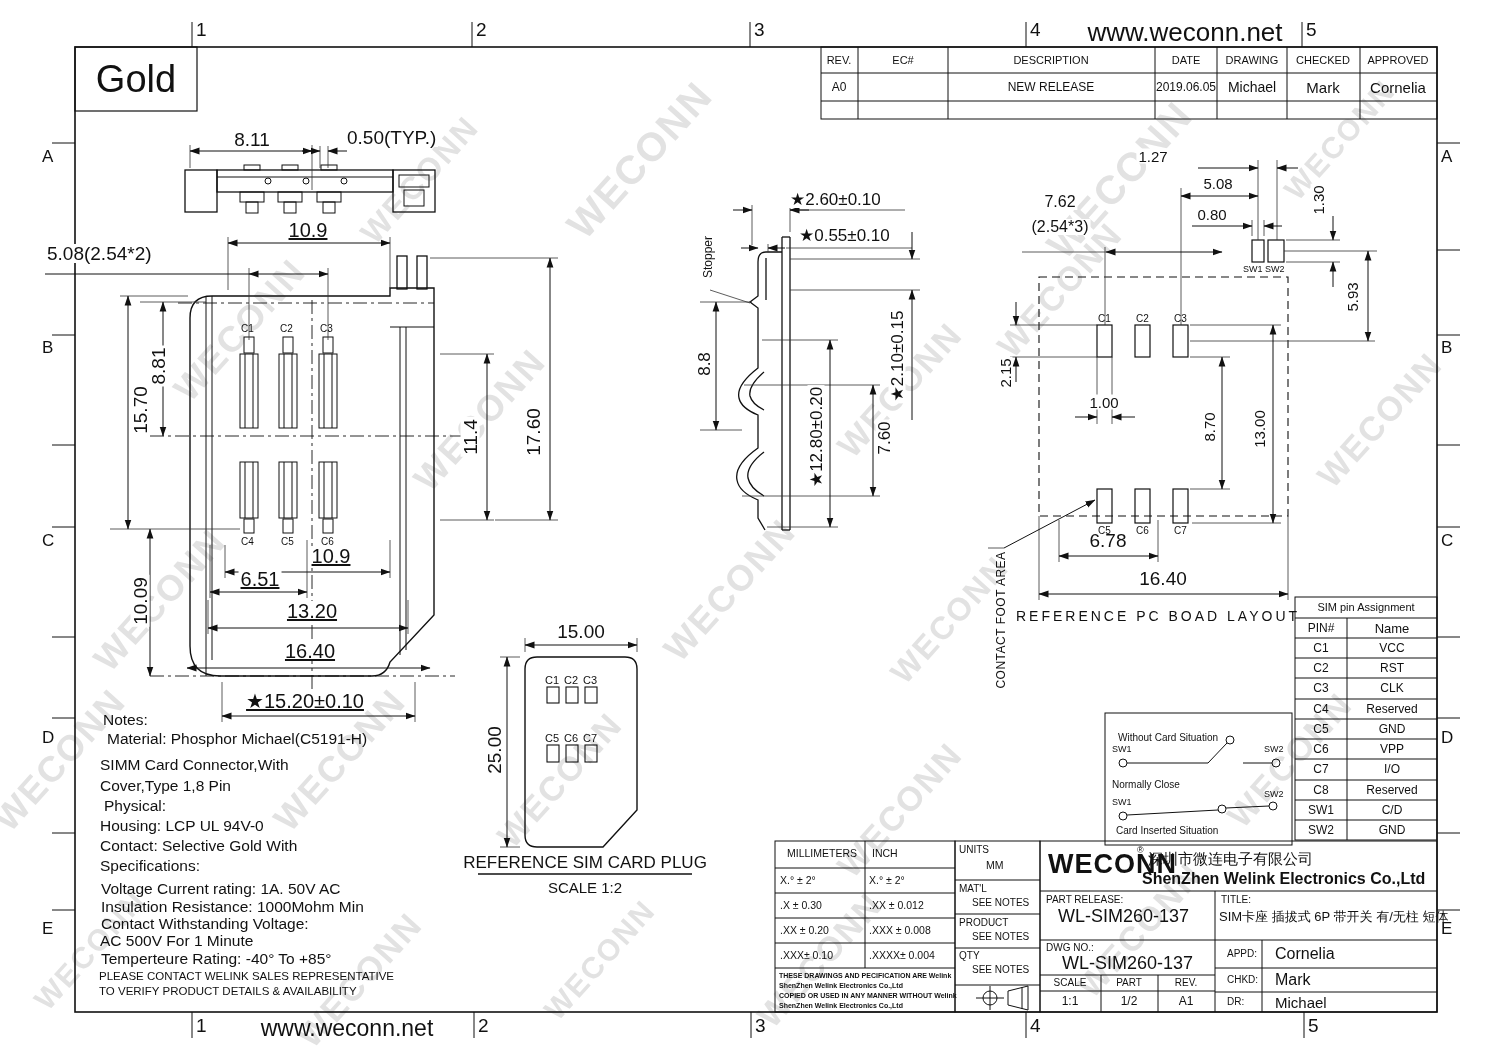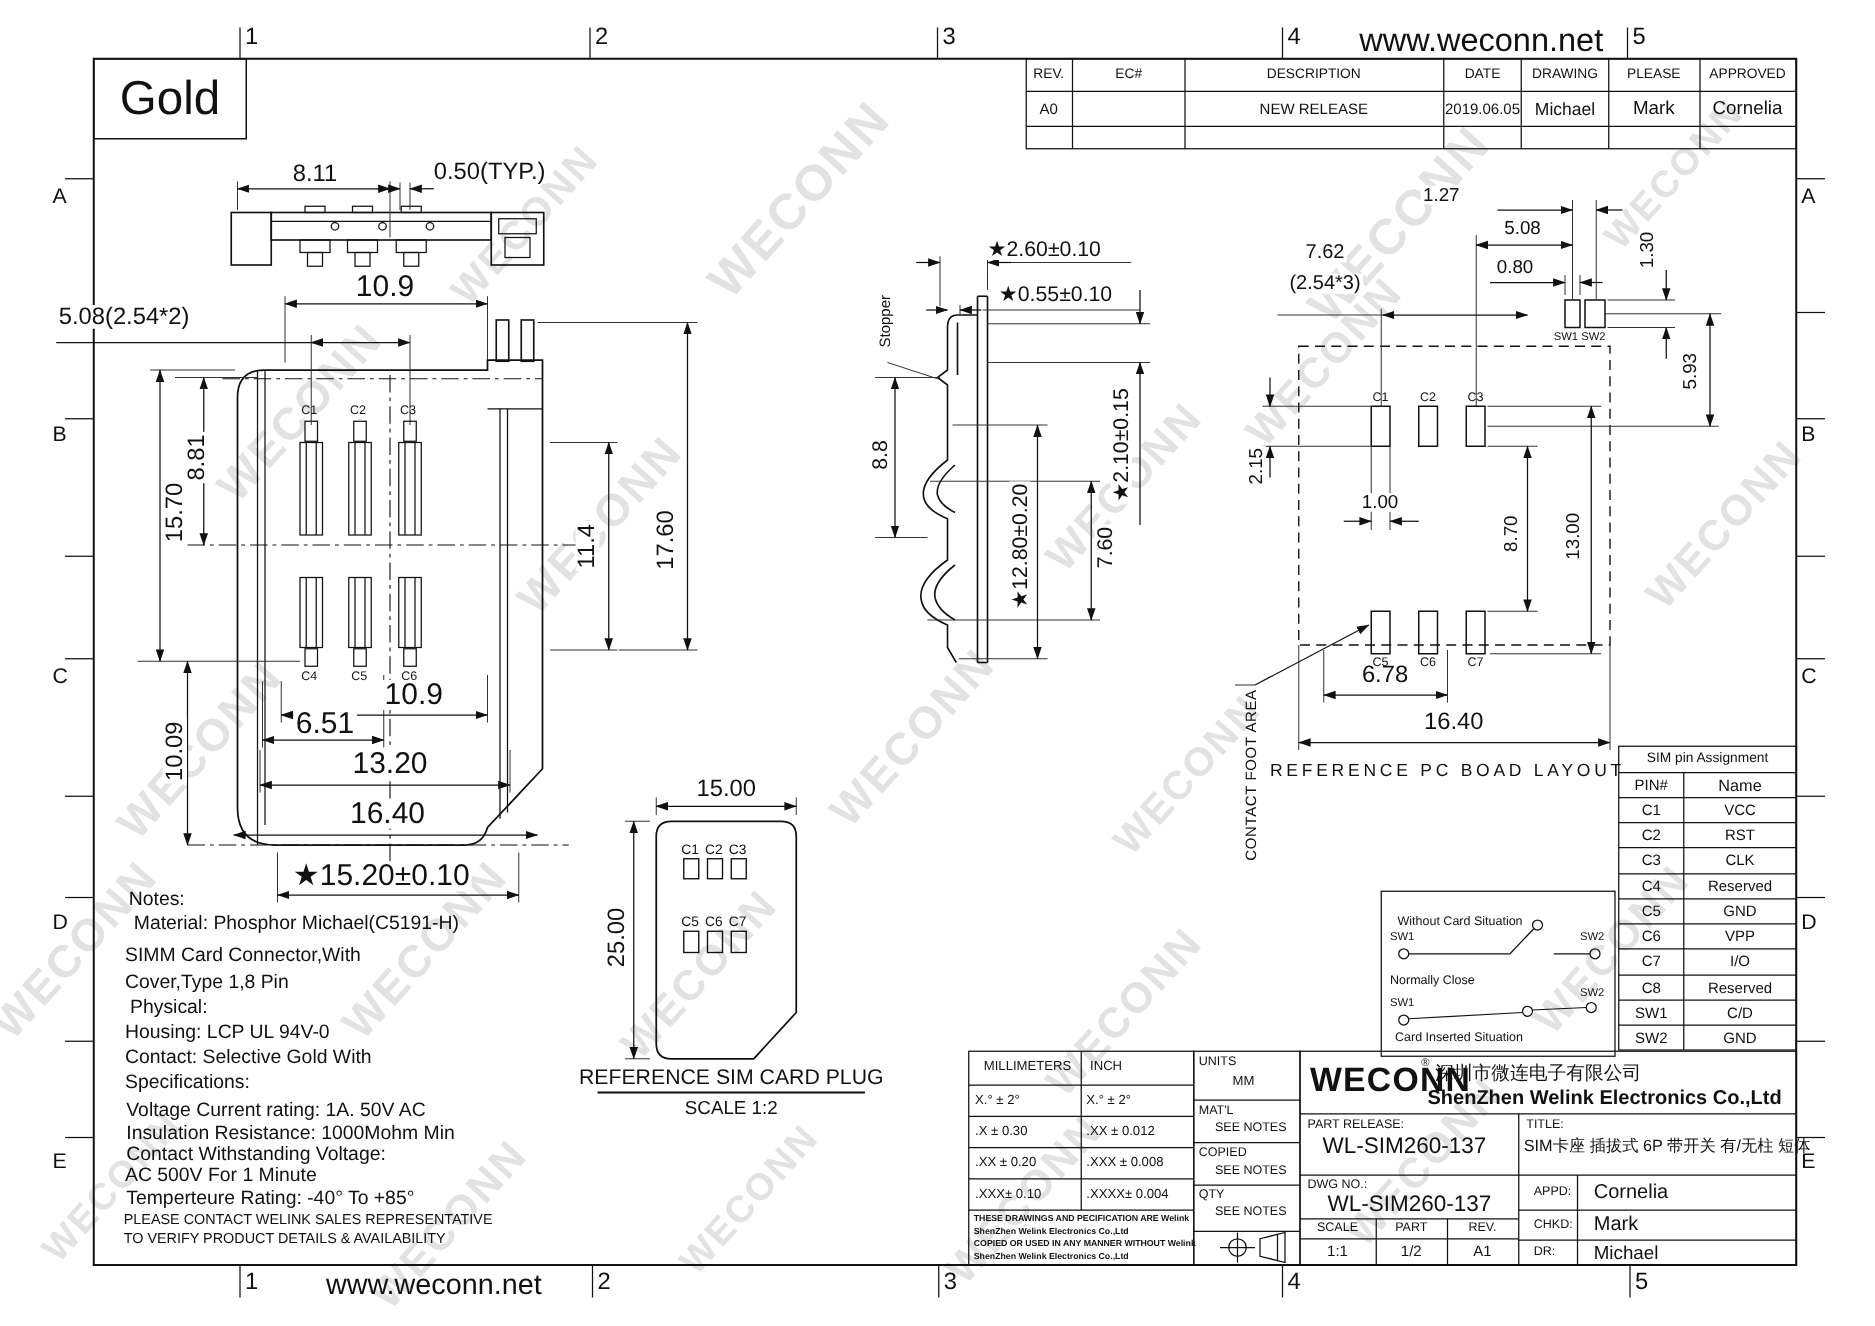--- a/index.html
+++ b/index.html
@@ -8,21 +8,21 @@
   svg.lines{position:absolute;left:0;top:0;z-index:1;}
   .wm{position:absolute;z-index:0;color:#e2e2e2;font-weight:700;letter-spacing:2px;
       transform:translate(-50%,-50%) rotate(-48deg);white-space:nowrap;}
   .lab{position:absolute;z-index:2;white-space:nowrap;line-height:1;}
   .hlab{position:absolute;z-index:2;white-space:nowrap;line-height:1;transform:translate(-50%,-50%);}
   .vlab{position:absolute;z-index:2;white-space:nowrap;line-height:1;transform:translate(-50%,-50%) rotate(-90deg);}
   .bgw{background:#fff;padding:0 2px;}
   .f7{font-size:7px;font-weight:700;} .f9{font-size:9px;} .f10{font-size:10px;} .f105{font-size:10.5px;}
   .f11{font-size:11px;} .f115{font-size:11.5px;} .f12{font-size:12px;} .f13{font-size:13px;text-align:center;}
   .f14{font-size:14px;} .f15{font-size:15px;} .f155{font-size:15.5px;} .f16{font-size:16px;}
-  .f17{font-size:17px;} .f18{font-size:18px;} .f19{font-size:19px;} .f20{font-size:24px;}
+  .f17{font-size:17px;} .f18{font-size:18px;} .f19{font-size:19px;} .f20{font-size:20px;text-decoration:underline;}
   .f23{font-size:23px;} .f26{font-size:26px;} .f27{font-size:27px;} .f38{font-size:38px;}
   .b{font-weight:700;}
   .sp3{letter-spacing:3px;}
 </style>
 </head>
 <body>
 
 <div class="page">
     <div class="wm" style="left: 950px; top: 620px; font-size: 32px;">WECONN</div>
     <div class="wm" style="left: 420px; top: 180px; font-size: 32px;">WECONN</div>
@@ -405,21 +405,21 @@
 <div class="lab" style="left:1441px;top:532px;font-size:17px">C</div>
 <div class="lab" style="left:1441px;top:729px;font-size:17px">D</div>
 <div class="lab" style="left:1441px;top:920px;font-size:17px">E</div>
 <div class="hlab f38" style="left:136px;top:79px;font-weight:500">Gold</div>
 
 <div class="hlab f11" style="left:839px;top:60px">REV.</div>
 <div class="hlab f11" style="left:903px;top:60px">EC#</div>
 <div class="hlab f11" style="left:1051px;top:60px">DESCRIPTION</div>
 <div class="hlab f11" style="left:1186px;top:60px">DATE</div>
 <div class="hlab f11" style="left:1252px;top:60px">DRAWING</div>
-<div class="hlab f11" style="left:1323px;top:60px">PLEASE</div>
+<div class="hlab f11" style="left:1323px;top:60px">CHECKED</div>
 <div class="hlab f11" style="left:1398px;top:60px">APPROVED</div>
 <div class="hlab f12" style="left:839px;top:87px">A0</div>
 <div class="hlab f12" style="left:1051px;top:87px">NEW RELEASE</div>
 <div class="hlab f12" style="left:1186px;top:87px">2019.06.05</div>
 <div class="hlab f14" style="left:1252px;top:87px">Michael</div>
 <div class="hlab f15" style="left:1323px;top:87px">Mark</div>
 <div class="hlab f15" style="left:1398px;top:87px">Cornelia</div>
 
 <div class="hlab f19 bgw" style="left:252px;top:139px">8.11</div>
 <div class="lab f19 bgw" style="left:345px;top:128px">0.50(TYP.)</div>
@@ -546,21 +546,21 @@
 <div class="lab f105" style="left:869px;top:950px">.XXXX± 0.004</div>
 <div class="lab f7" style="left:779px;top:972px">THESE DRAWINGS AND PECIFICATION  ARE Welink</div>
 <div class="lab f7" style="left:779px;top:982px">ShenZhen Welink Electronics Co.,Ltd</div>
 <div class="lab f7" style="left:779px;top:992px">COPIED OR USED IN ANY MANNER WITHOUT Welink</div>
 <div class="lab f7" style="left:779px;top:1002px">ShenZhen Welink Electronics Co.,Ltd</div>
 
 <div class="lab f10" style="left:959px;top:845px">UNITS</div>
 <div class="lab f105" style="left:986px;top:860px">MM</div>
 <div class="lab f10" style="left:959px;top:884px">MAT'L</div>
 <div class="lab f10" style="left:972px;top:898px">SEE NOTES</div>
-<div class="lab f10" style="left:959px;top:918px">COPIED</div>
+<div class="lab f10" style="left:959px;top:918px">PRODUCT</div>
 <div class="lab f10" style="left:972px;top:932px">SEE NOTES</div>
 <div class="lab f10" style="left:959px;top:951px">QTY</div>
 <div class="lab f10" style="left:972px;top:965px">SEE NOTES</div>
 
 <div class="lab f27 b" style="left:1048px;top:851px;letter-spacing:1px">WECONN</div>
 <div class="lab f9" style="left:1137px;top:846px">®</div>
 <div class="lab f15" style="left:1148px;top:851px">深圳市微连电子有限公司</div>
 <div class="lab f16 b" style="left:1142px;top:871px">ShenZhen Welink Electronics Co.,Ltd</div>
 <div class="lab f10" style="left:1046px;top:895px">PART RELEASE:</div>
 <div class="lab f18" style="left:1058px;top:907px">WL-SIM260-137</div>

